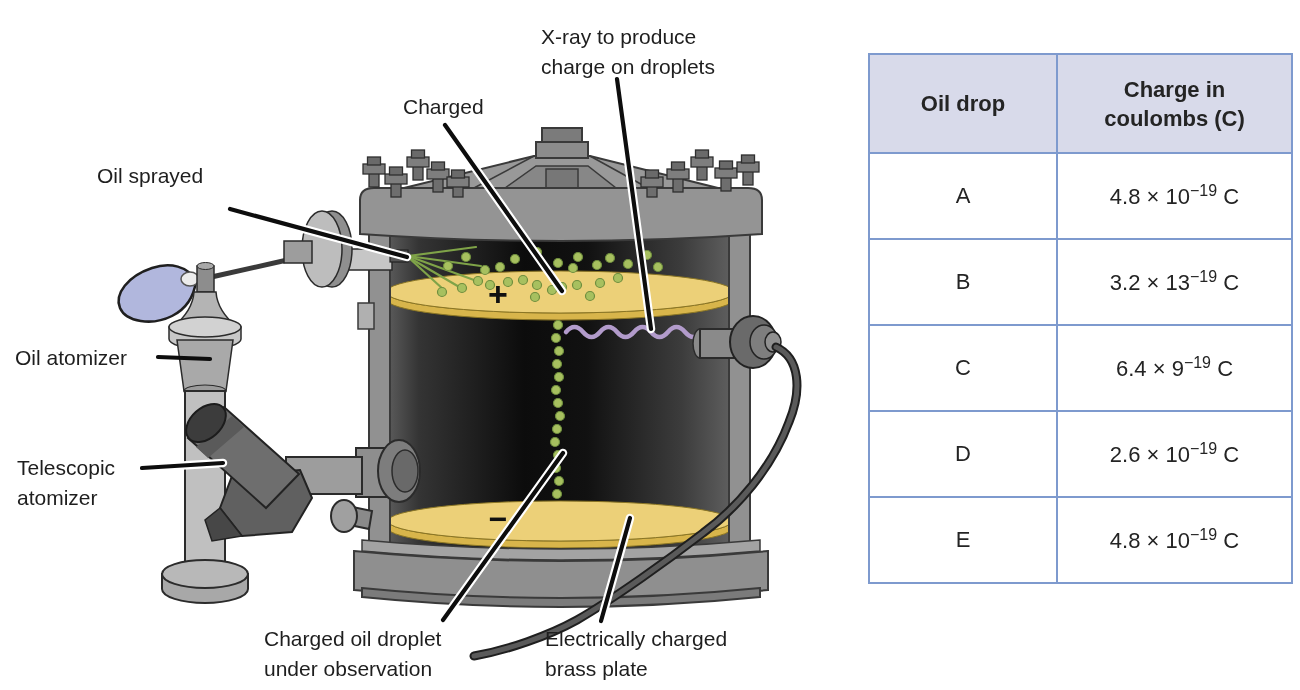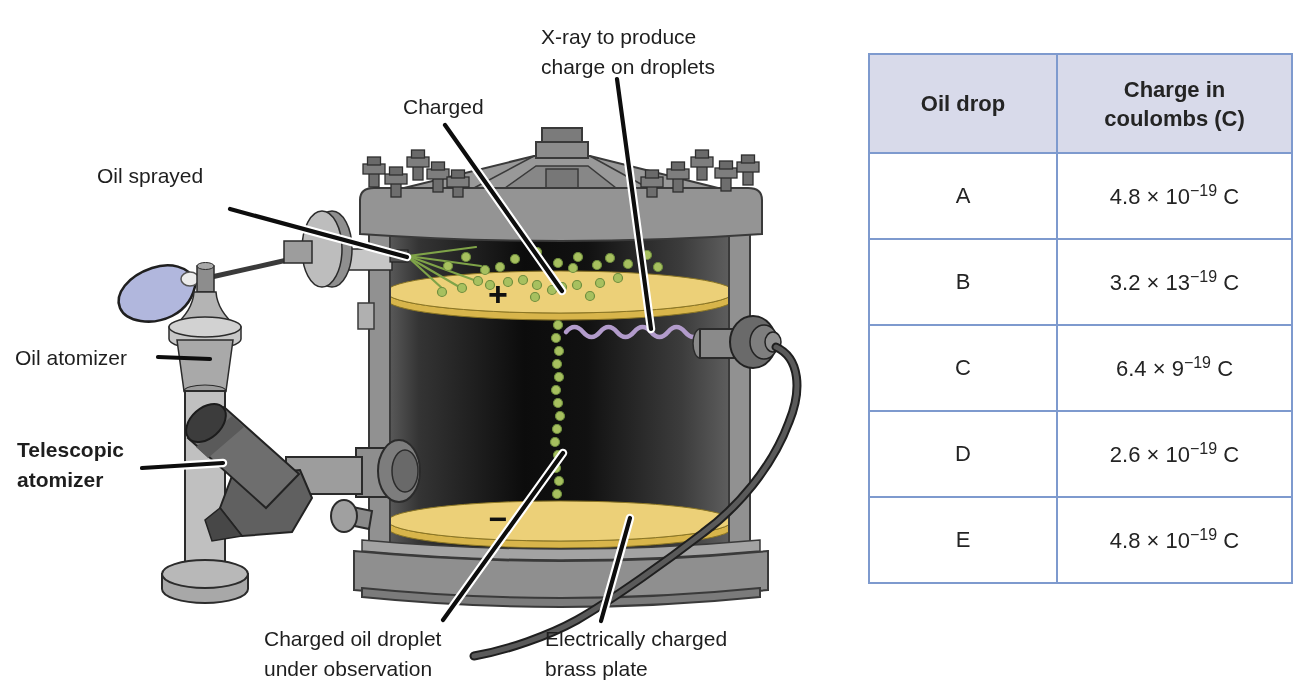--- a/index.html
+++ b/index.html
@@ -255,21 +255,21 @@
 
 <div class="lbl" style="left:541px;top:22px;">
   <div>X-ray to produce</div>
   <div>charge on droplets</div>
 </div>
 <div class="lbl" style="left:403px;top:92px;">Charged</div>
 <div class="lbl" style="left:57px;top:161px;margin-left:40px;">
   <div>Oil sprayed</div>
 </div>
 <div class="lbl" style="left:15px;top:343px;">Oil atomizer</div>
-<div class="lbl" style="left:17px;top:435px;font-weight:bold;">
+<div class="lbl" style="left:17px;top:453px;">
   <div>Telescopic</div>
   <div>atomizer</div>
 </div>
 <div class="lbl" style="left:264px;top:624px;">
   <div>Charged oil droplet</div>
   <div>under observation</div>
 </div>
 <div class="lbl" style="left:545px;top:624px;">
   <div>Electrically charged</div>
   <div>brass plate</div>

